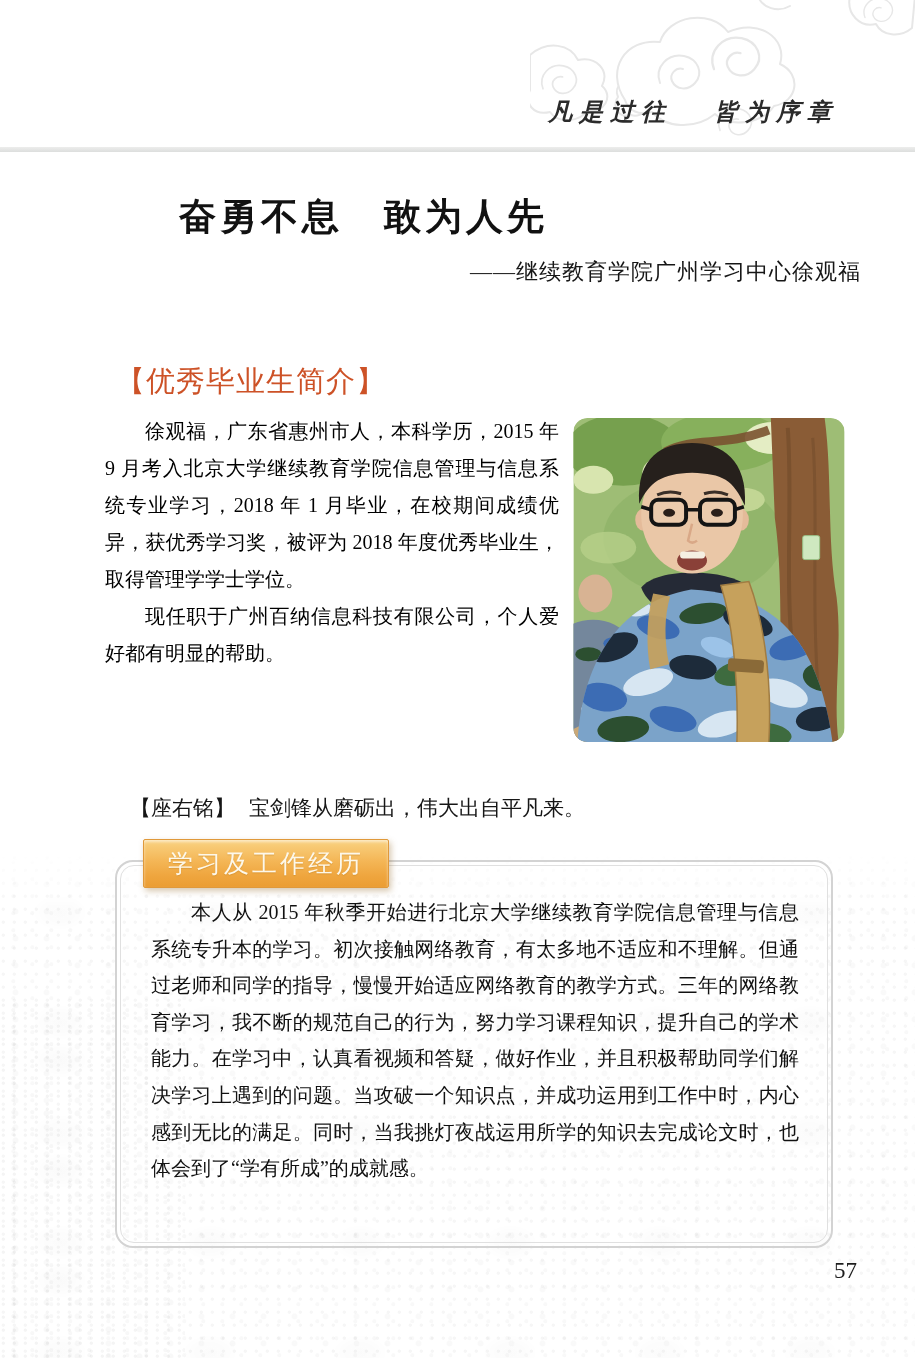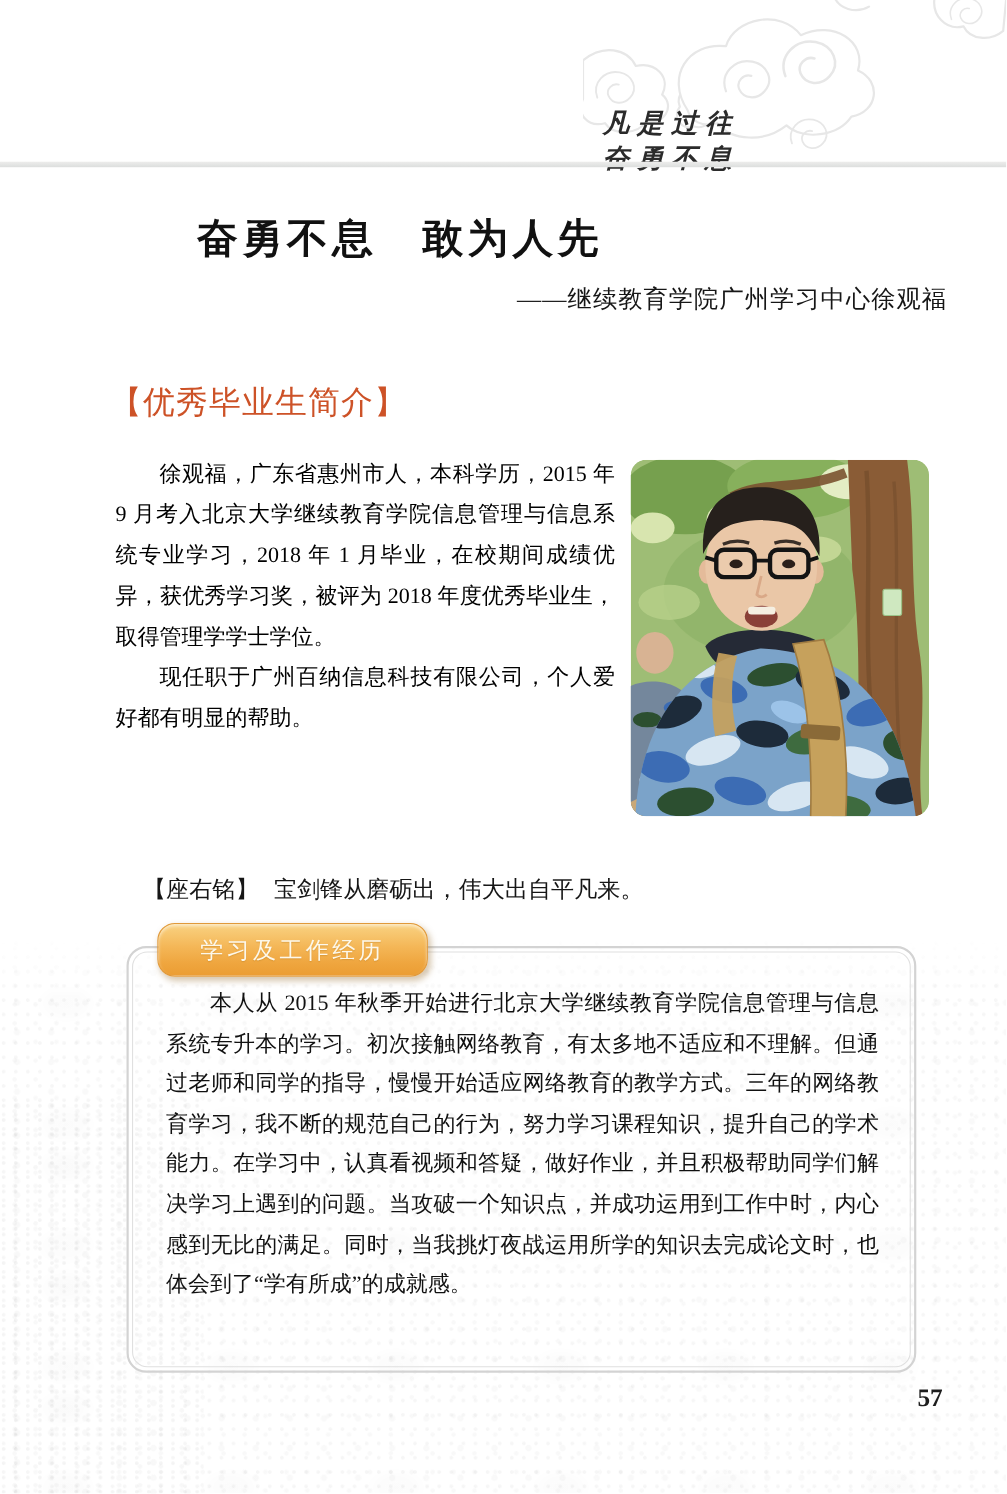--- a/index.html
+++ b/index.html
@@ -25,40 +25,40 @@
     mask-image:linear-gradient(to bottom, transparent, #000 60px);
   }
   .tex-left{ left:0; top:1000px; width:185px; height:358px; opacity:.9; }
   
   .clouds{ position:absolute; top:0; right:0; z-index:0; }
   
   .callig{
     position:absolute; top:96px; left:548px; width:290px; z-index:1;
     display:flex; justify-content:space-between;
     font-family:"DejaVu Serif","Liberation Serif",serif;
-    font-weight:700; font-style:italic; font-size:24px; color:#2b2b2b; letter-spacing:7px;flex-direction:column;
+    font-weight:700; font-style:italic; font-size:24px; color:#2b2b2b; letter-spacing:7px;
   }
   .divider{
     position:absolute; top:147px; left:0; width:915px; height:5px; z-index:1;
     background:linear-gradient(#ededec,#dcdedd);
   }
   
   .title{
     position:absolute; top:192px; left:0; width:727px; z-index:1;
     margin:0; text-align:center;
     font-family:"Liberation Sans","DejaVu Sans",sans-serif;
     font-size:37px; font-weight:700; letter-spacing:4px; color:#111;
   }
   .byline{
     position:absolute; top:257px; left:0; width:845px; z-index:1;
     text-align:right; font-size:22px; color:#161616; letter-spacing:1px;padding-left:16px;
   }
   
   .sec-heading{
-    position:absolute; top:346px; left:100px; z-index:1; margin:0;
+    position:absolute; top:346px; left:100px; z-index:1; margin:16px;
     font-family:"Liberation Sans","DejaVu Sans",sans-serif;
     font-size:29px; font-weight:500; color:#cd5227; letter-spacing:1px;
   }
   
   .intro{
     position:absolute; top:413px; left:105px; width:740px; z-index:1;
     font-size:20px; line-height:37px; text-align:justify; color:#000000;
   }
   .intro p{ margin:0; text-indent:2em; }
   .photo{
@@ -82,33 +82,33 @@
     position:absolute; inset:3px; border:1.5px solid #e0e0e0; border-radius:14px;
     pointer-events:none;
   }
   .exp-text{
     position:absolute; left:34px; right:32px; top:32px;
     font-size:20px; line-height:36.6px; text-align:justify; color:#111;
   }
   .exp-text p{ margin:0; text-indent:2em; }
   .banner{
     position:absolute; top:839px; left:143px; width:244px; height:47px; z-index:2;
-    border-radius:16px; border:1px solid #e09а38;
+    border-radius:2px; border:1px solid #e09а38;
     border:1px solid #e0993a;
     background:linear-gradient(#f9d282,#f4b656 45%,#efa63f 75%,#eb9d33);
     box-shadow:2px 3px 6px rgba(140,95,25,.35), inset 0 2px 3px rgba(255,255,255,.55);
     display:flex; align-items:center; justify-content:center;
     font-family:"Liberation Sans","DejaVu Sans",sans-serif;
-    font-size:21px; font-weight:500; letter-spacing:3px; color:#fdf8ea;
+    font-size:25px; font-weight:500; letter-spacing:3px; color:#fdf8ea;
     text-shadow:0 1px 1px rgba(190,130,40,.45);
   }
   
   .page-num{
     position:absolute; top:1258px; right:58px; z-index:1;
-    font-size:23px; color:#1d1d1d;font-weight:bold;
+    font-size:23px; color:#1d1d1d;
   }
 </style>
 </head>
 <body>
 
 <div class="page">
 
   <div class="tex tex-bottom"></div>
   <div class="tex tex-left"></div>
 
@@ -127,21 +127,21 @@
         <use href="#curl" transform="translate(207,60) scale(1.15)"></use>
         <use href="#curl" transform="translate(206,124) scale(0.8)"></use>
         <use href="#curl" transform="translate(30,82) scale(0.85)"></use>
         <use href="#curl" transform="translate(349,12) scale(0.7)"></use>
       </g>
     </g>
   </svg>
 
   <div class="callig">
     <span>凡是过往</span>
-    <span>奋勇不息</span>
+    <span>皆为序章</span>
   </div>
   <div class="divider"></div>
 
   <h1 class="title">奋勇不息　敢为人先</h1>
   <div class="byline">——继续教育学院广州学习中心徐观福</div>
 
   <h2 class="sec-heading">【优秀毕业生简介】</h2>
 
   <div class="intro">
 

